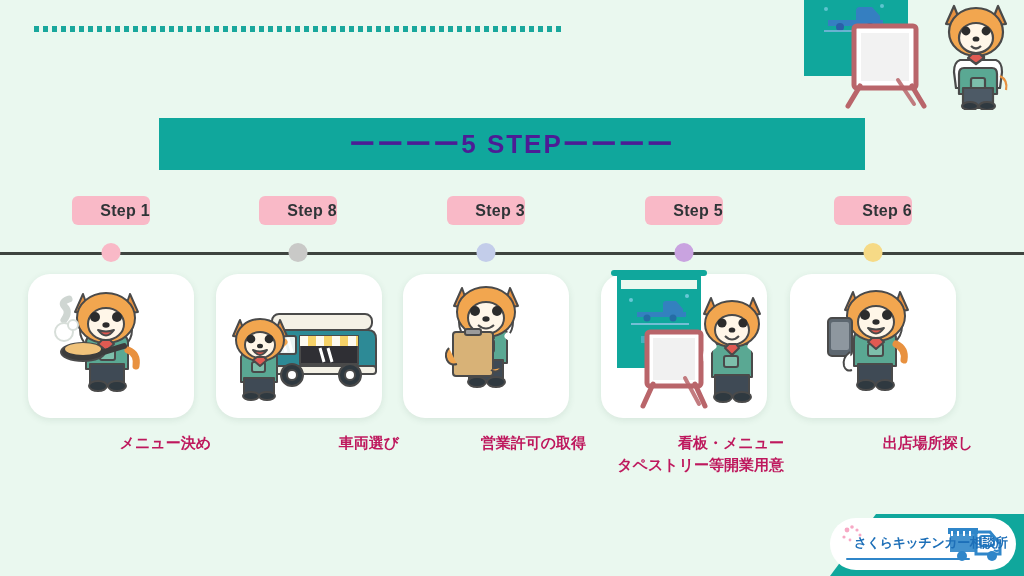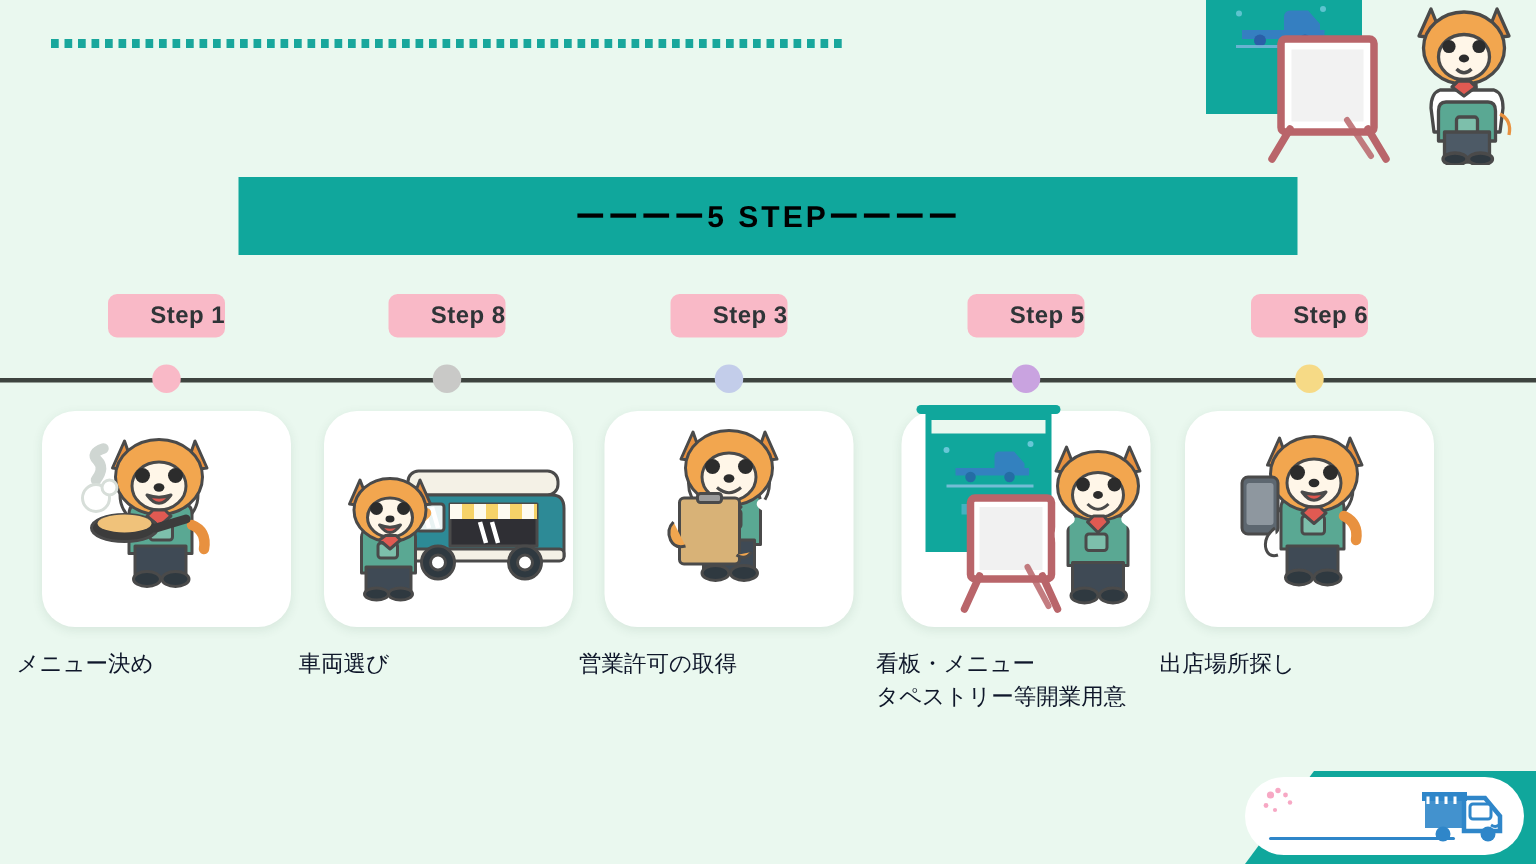--- a/index.html
+++ b/index.html
@@ -23,21 +23,21 @@
   
   #hero-art{position:absolute;right:0;top:0;width:230px;height:112px;}
   .tapestry-hero{position:absolute;left:10px;top:-16px;width:104px;height:92px;background:#10a79c;}
   .tapestry-hero .glyph{position:absolute;left:14px;top:16px;width:74px;height:34px;}
   
   #step-banner{
     position:absolute;left:159px;top:118px;width:706px;height:52px;background:#10a79c;
     display:flex;align-items:center;justify-content:center;
   }
   #step-banner-label{
-    color:#000000;font-size:20px;font-weight:700;letter-spacing:2px;white-space:nowrap;
+    color:#4c1d95;font-size:26px;font-weight:700;letter-spacing:2px;white-space:nowrap;
   }
   
   #timeline-line{position:absolute;left:0;top:252px;width:1024px;height:3px;background:#3e443f;}
   .step-col{position:absolute;top:196px;width:184px;}
   .step-badge{
     margin:0 auto;width:78px;height:29px;border-radius:6px;background:#f9b9c7;
     display:flex;align-items:center;justify-content:flex-end;
   }
   .step-badge span{font-size:16px;font-weight:700;color:#2f3437;letter-spacing:.3px;}
   .step-dot{
@@ -45,22 +45,22 @@
     width:19px;height:19px;border-radius:50%;
   }
   
   .card{
     position:absolute;top:274px;width:166px;height:144px;background:#ffffff;border-radius:22px;
     box-shadow:0 2px 7px rgba(40,80,60,.10);
     overflow:visible;
   }
   .card-inner{position:absolute;inset:0;border-radius:22px;overflow:hidden;}
   .caption{
-    position:absolute;top:432px;width:200px;text-align:left;
-    font-size:15px;font-weight:400;color:#0f172a;line-height:1.45;white-space:pre-line;
+    position:absolute;top:432px;width:200px;text-align:right;
+    font-size:15px;font-weight:700;color:#be185d;line-height:1.45;white-space:pre-line;
   }
   
   #logo-corner{position:absolute;right:0;bottom:0;width:240px;height:76px;}
   #logo-corner .wedge{
     position:absolute;right:0;bottom:0;width:240px;height:62px;background:#10a79c;
     clip-path:polygon(46px 100%,92px 0,100% 0,100% 100%);
   }
   #logo-badge{
     position:absolute;right:8px;bottom:6px;width:186px;height:52px;background:#ffffff;
     border-radius:26px;display:flex;align-items:center;
@@ -354,15 +354,16 @@
         <path d="M2 6h30v6H2z"></path>
         <path d="M4 12h26v18H4z" opacity=".9"></path>
         <path d="M30 10h14l10 12v10H30z" fill="none" stroke="#2f86c9" stroke-width="3"></path>
         <rect x="34" y="14" width="14" height="10" rx="2" fill="#ffffff" stroke="#2f86c9" stroke-width="2"></rect>
         <circle cx="16" cy="34" r="5"></circle>
           <circle cx="46" cy="34" r="5"></circle>
         <path d="M6 9v5M12 9v5M18 9v5M24 9v5" stroke="#ffffff" stroke-width="2"></path>
       </g>
       <path d="M48 28q3 2 5 0" stroke="#2f86c9" stroke-width="2" fill="none"></path>
     </svg>
+    <div id="logo-text">さくらキッチンカー相談所</div>
     <div id="logo-underline"></div>
   </div>
 </div>
 
 </body></html>

